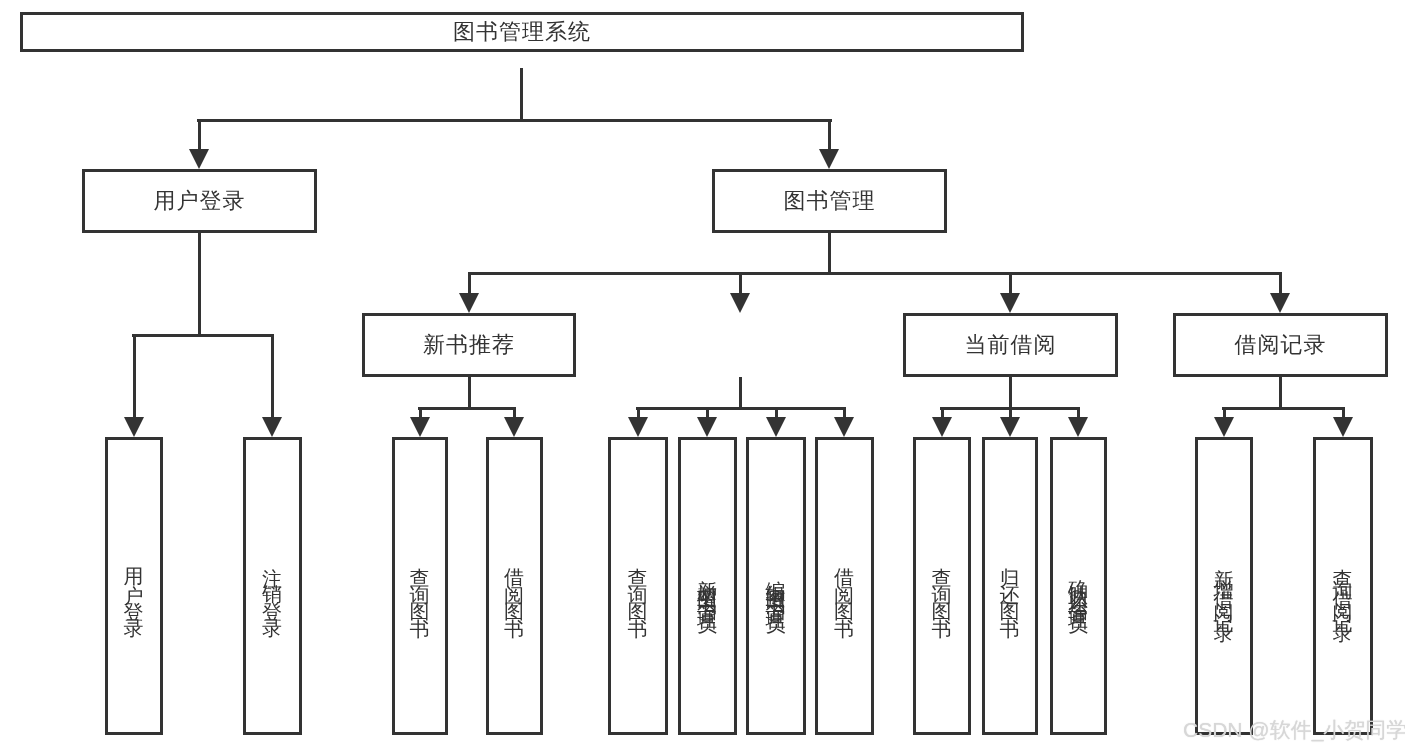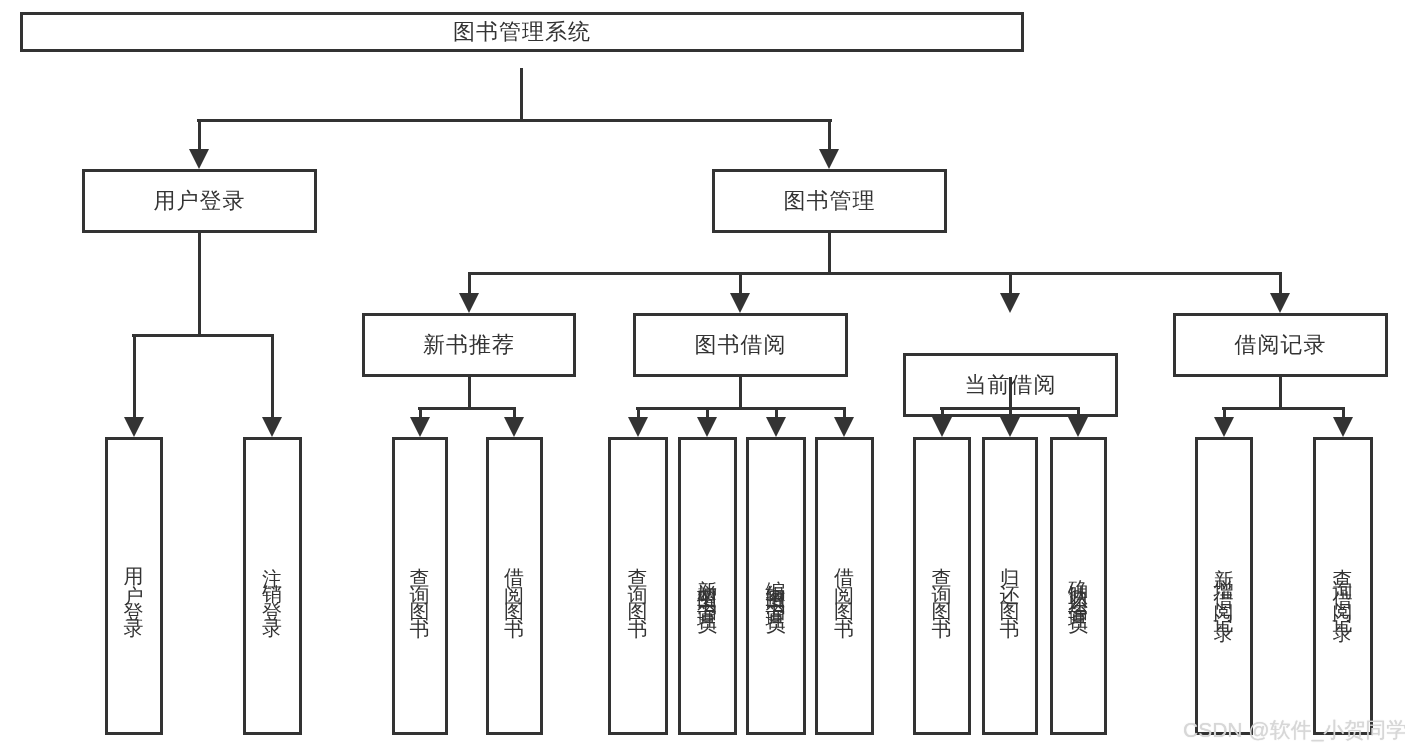--- a/index.html
+++ b/index.html
@@ -101,24 +101,21 @@
   <div class="line" style="left:739px; top:272px; width:3px; height:23px;"></div>
   <div class="arrowhead" style="left:730px; top:293px;"></div>
   <div class="line" style="left:1009px; top:272px; width:3px; height:23px;"></div>
   <div class="arrowhead" style="left:1000px; top:293px;"></div>
   <div class="line" style="left:1279px; top:272px; width:3px; height:23px;"></div>
   <div class="arrowhead" style="left:1270px; top:293px;"></div>
 
   <div class="node h" style="left:362px; top:313px; width:214px; height:64px;">
     <span>新书推荐</span>
   </div>
-  <div class="node h" style="left:633px; top:313px; width:215px; height:64px;">
-    <span>图书借阅</span>
-  </div>
-  <div class="node h" style="left:903px; top:313px; width:215px; height:64px;margin-top:40px;">
+  <div class="node h" style="left:903px; top:313px; width:215px; height:64px;">
     <span>当前借阅</span>
   </div>
   <div class="node h" style="left:1173px; top:313px; width:215px; height:64px;justify-content:center;">
     <span>借阅记录</span>
   </div>
 
   <div class="line" style="left:468px; top:377px; width:3px; height:33px;"></div>
   <div class="line" style="left:739px; top:377px; width:3px; height:33px;"></div>
   <div class="line" style="left:1009px; top:377px; width:3px; height:33px;"></div>
   <div class="line" style="left:1279px; top:377px; width:3px; height:33px;"></div>

